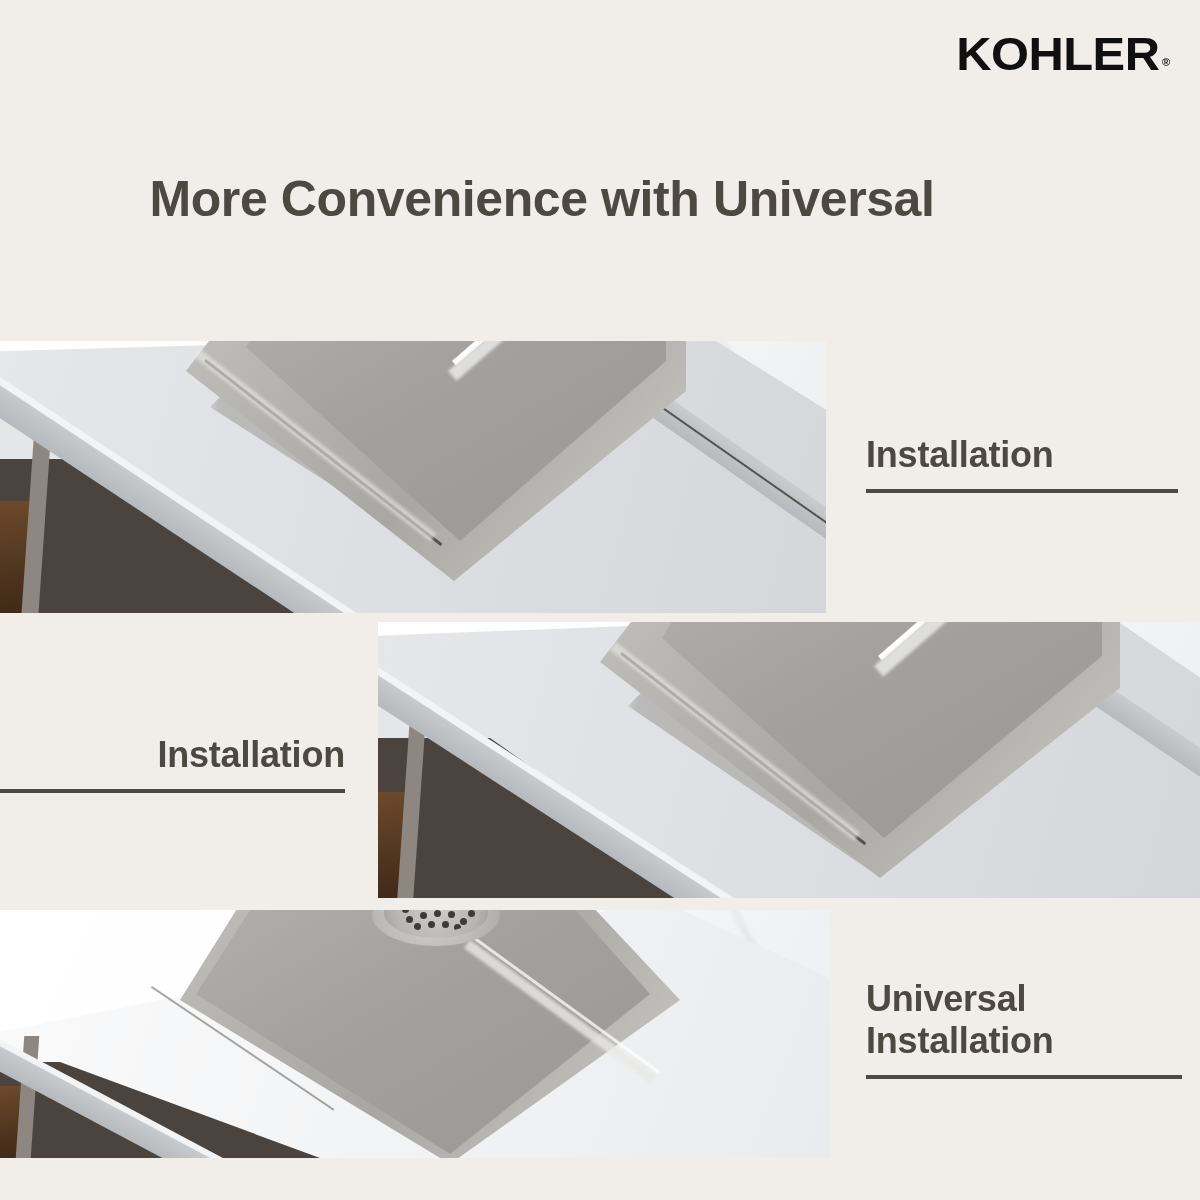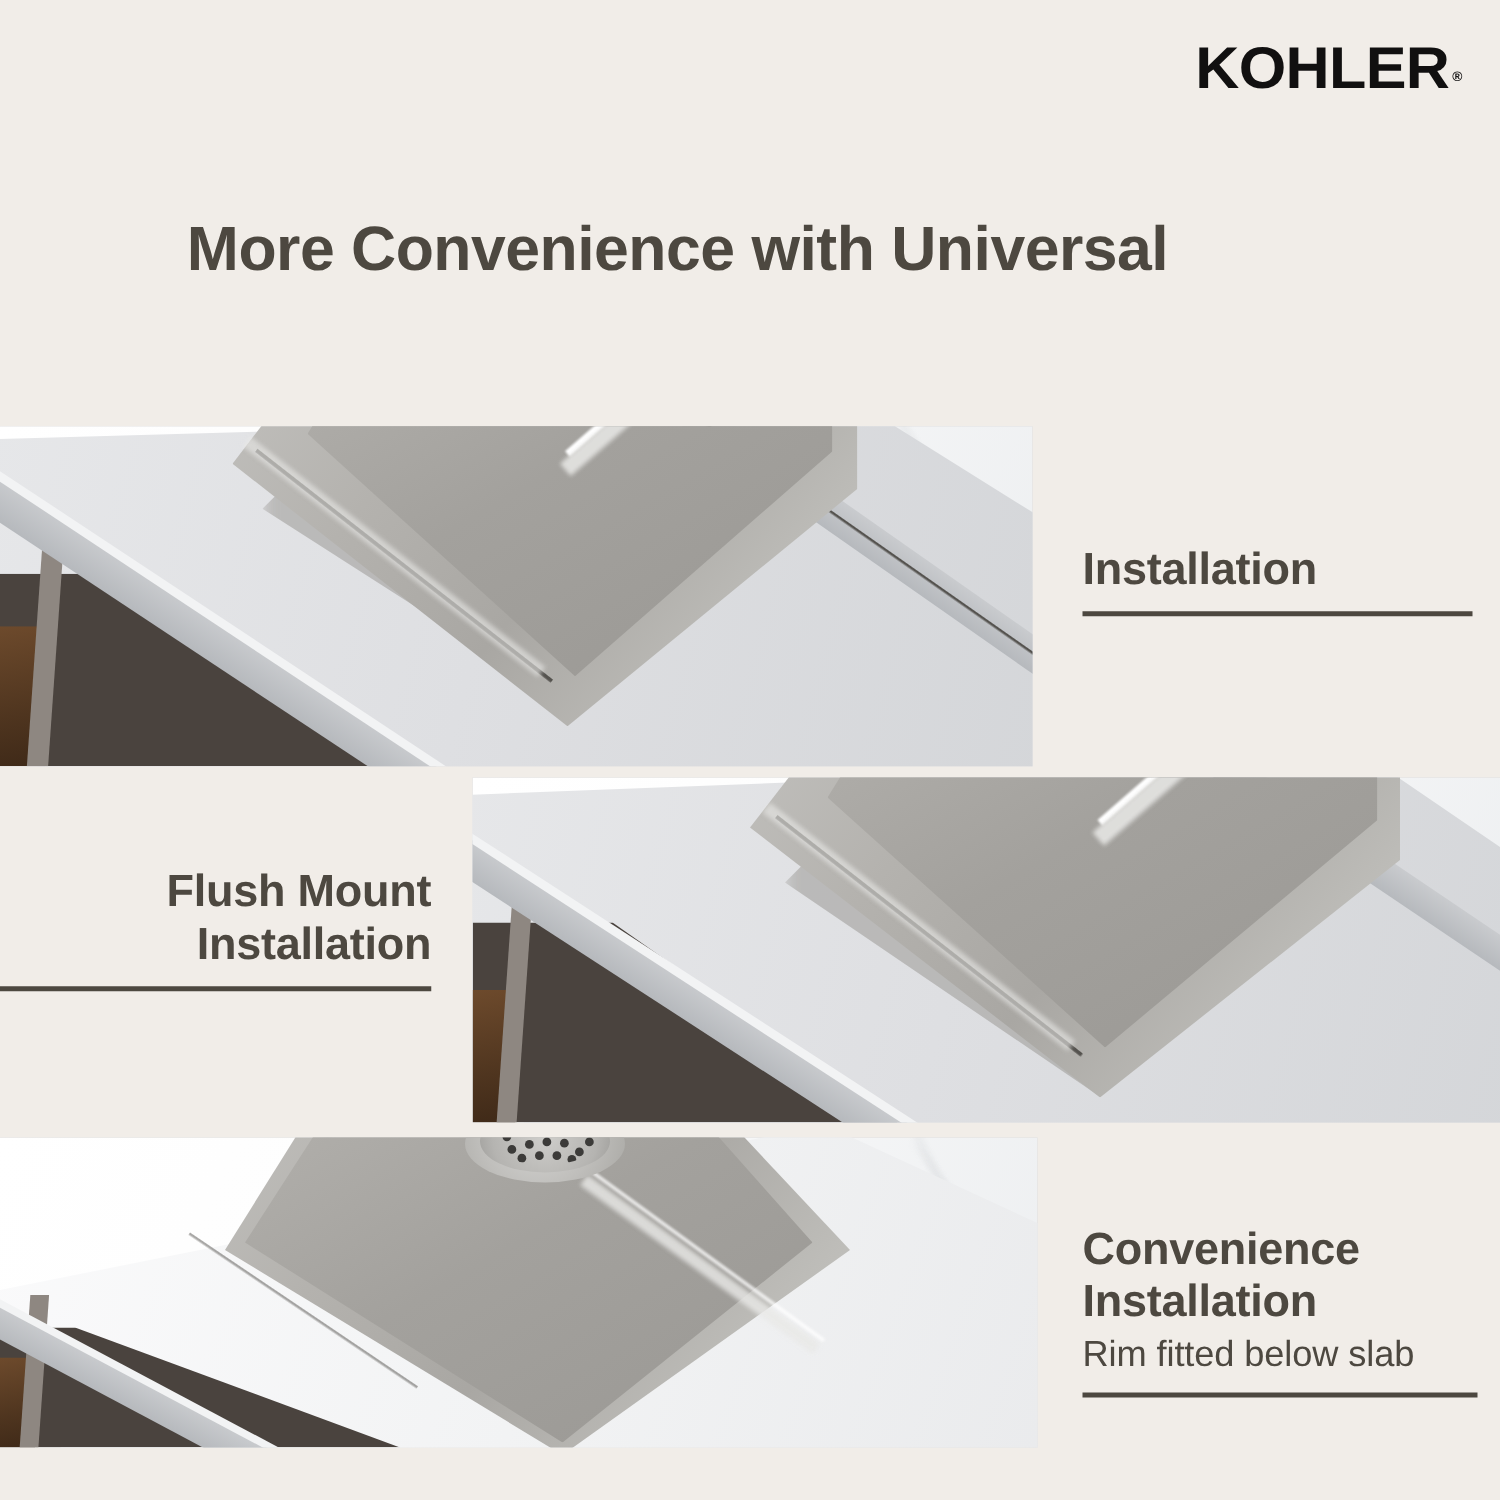--- a/index.html
+++ b/index.html
@@ -214,21 +214,21 @@
        clip-path:polygon(62px 0, 440px 0, 440px 118px, 222px 300px, 0 100px);"></div>
 
   <div class="specular" style="left:500px; top:34px; width:260px; height:6px; transform:rotate(-41deg); transform-origin:left top;"></div>
   <div class="specular dim" style="left:496px; top:44px; width:260px; height:14px; transform:rotate(-41deg); transform-origin:left top;"></div>
   <div class="darkline" style="left:244px; top:30px; width:310px; height:3px; transform:rotate(38deg); transform-origin:left top;"></div>
   <div class="specular dim" style="left:238px; top:20px; width:310px; height:10px; transform:rotate(38deg); transform-origin:left top; opacity:.6;"></div>
 </div>
 
 <div class="caption right-al" style="left:0px; top:692px; width:345px;">
   <div class="title">
-    <span>Flush Mount</span><br>
+    <br>
     <span>Installation</span>
   </div>
   <div class="rule"></div>
 </div>
 
 <div class="panel" style="left:0; top:910px; width:830px; height:248px;">
 
   <div class="marble"></div>
   <div class="vein" style="left:200px; top:6px; width:150px; height:2px; transform:rotate(28deg);"></div>
   <div class="vein soft" style="left:640px; top:40px; width:230px; height:3px; transform:rotate(64deg);"></div>
@@ -271,18 +271,17 @@
       <i style="left:22px; top:33px;"></i>
     <i style="left:36px; top:31px;"></i>
       <i style="left:50px; top:31px;"></i>
     <i style="left:62px; top:34px;"></i>
   </div>
 
 </div>
 
 <div class="caption" style="left:866px; top:978px; width:316px;">
   <div class="title">
-    <span>Convenience</span><br>
+    <span>Universal</span><br>
     <span>Installation</span>
   </div>
-  <div class="sub">Rim fitted below slab</div>
   <div class="rule"></div>
 </div>
 
 </body></html>

